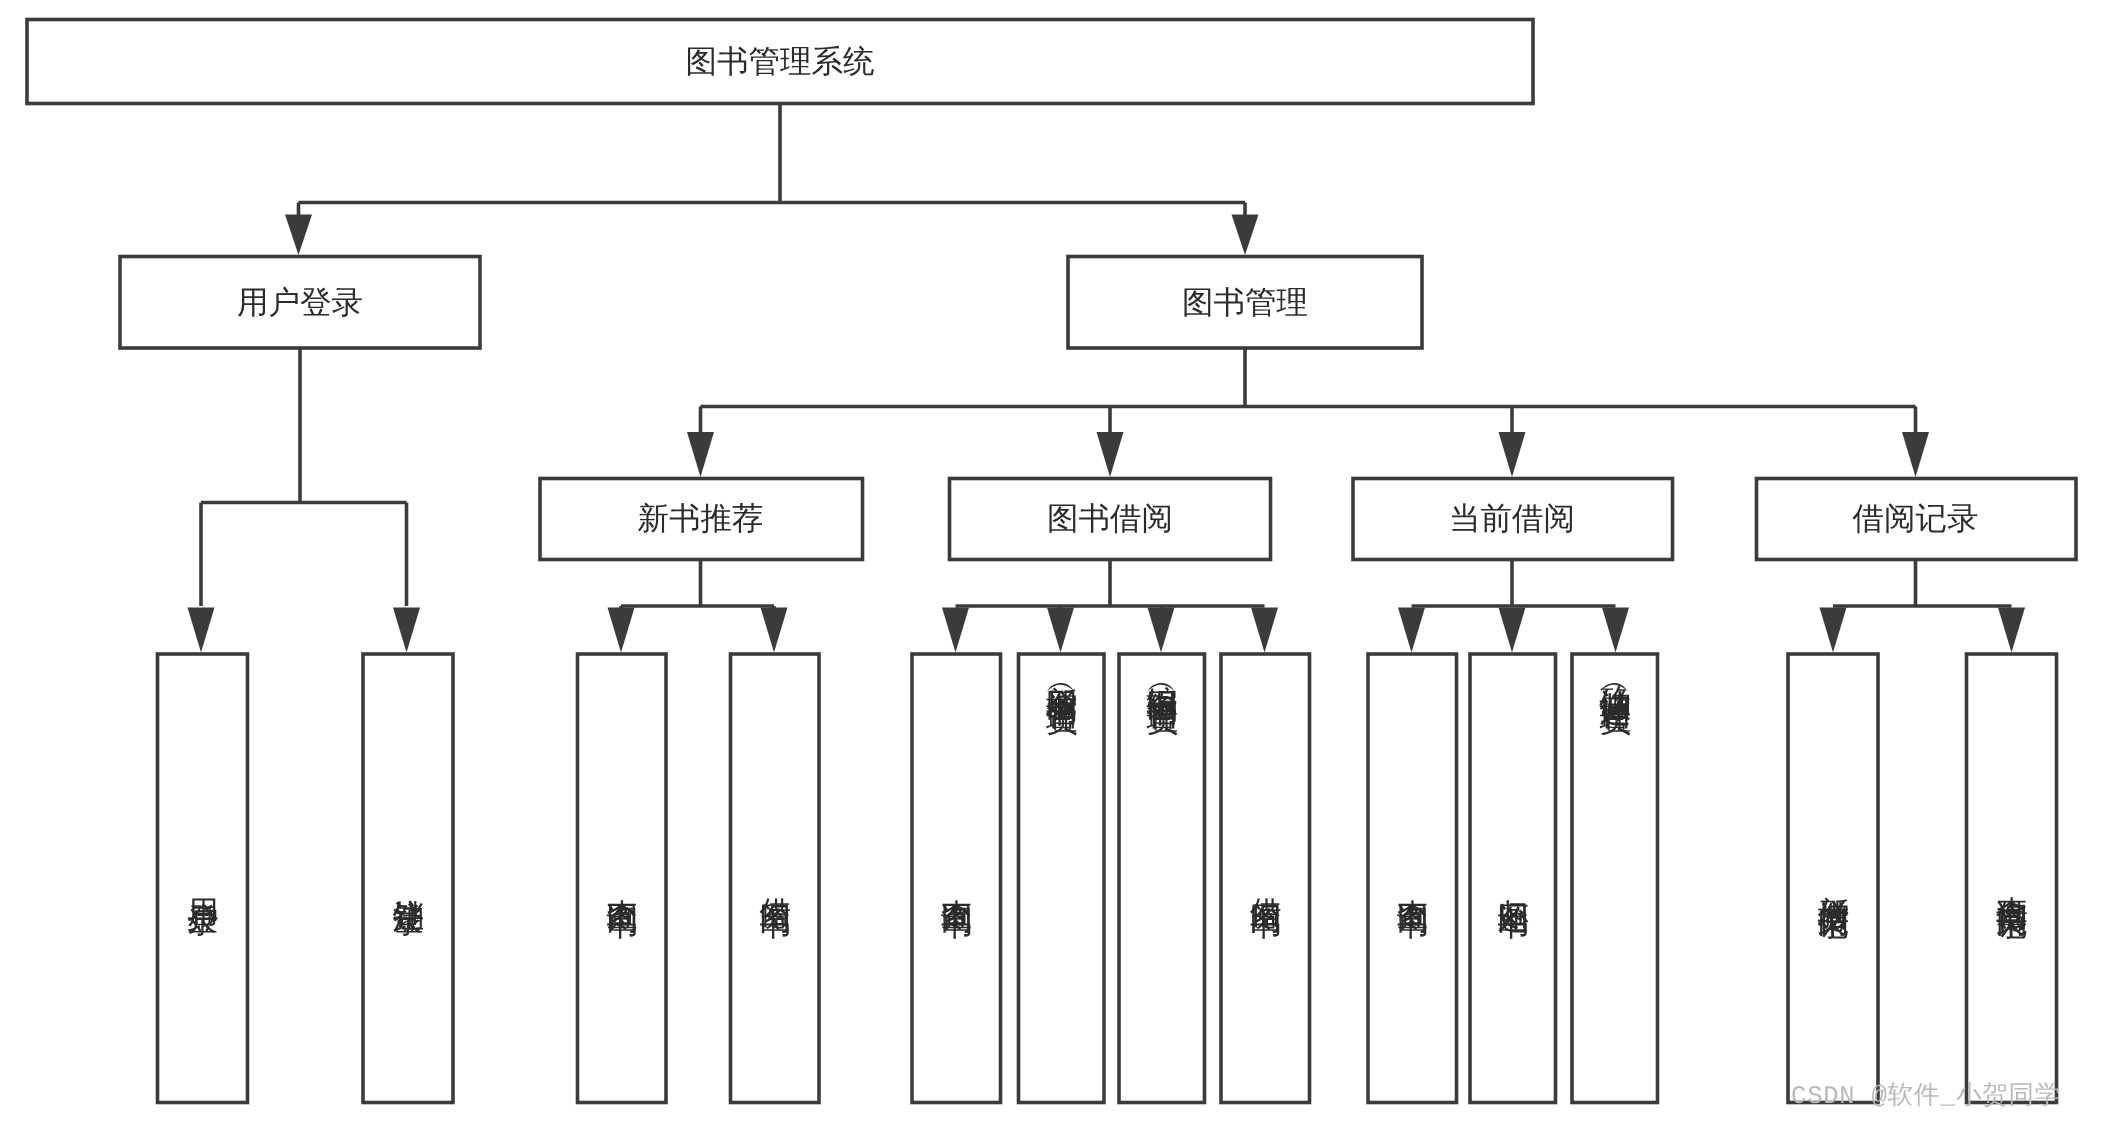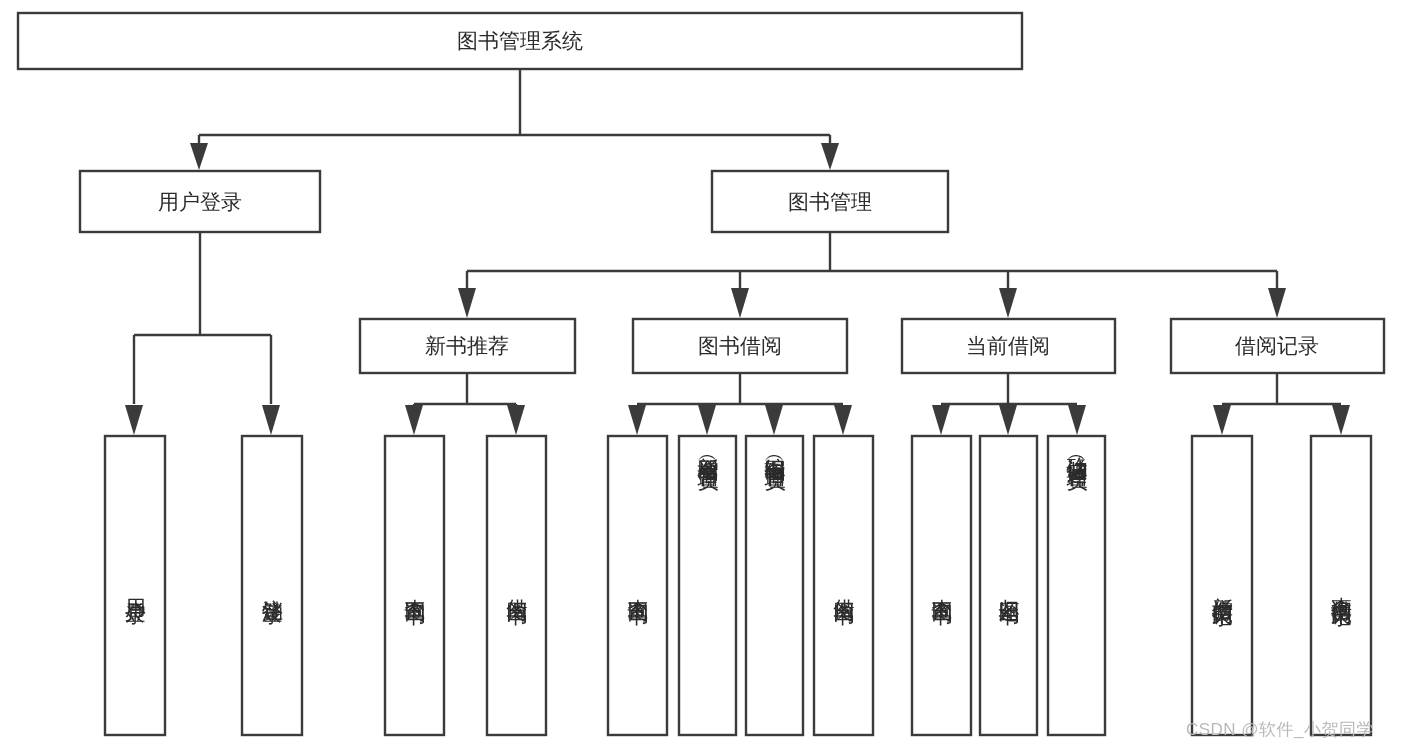--- a/index.html
+++ b/index.html
@@ -64,21 +64,21 @@
     line-height: 1.18;
     color: #2b2b2b;
     letter-spacing: 2px;
     white-space: nowrap;
     text-align: center;
   }
   #watermark {
     position: absolute;
     right: 8px;
     bottom: 6px;
-    font-family: Liberation Sans, sans-serif;
+    font-family: Liberation Mono, monospace;
     font-size: 17px;
     color: #b9b9b9;
     letter-spacing: 0.5px;
     white-space: nowrap;
   }
 </style>
 </head>
 <body>
 
 <div id="diagram-root">

